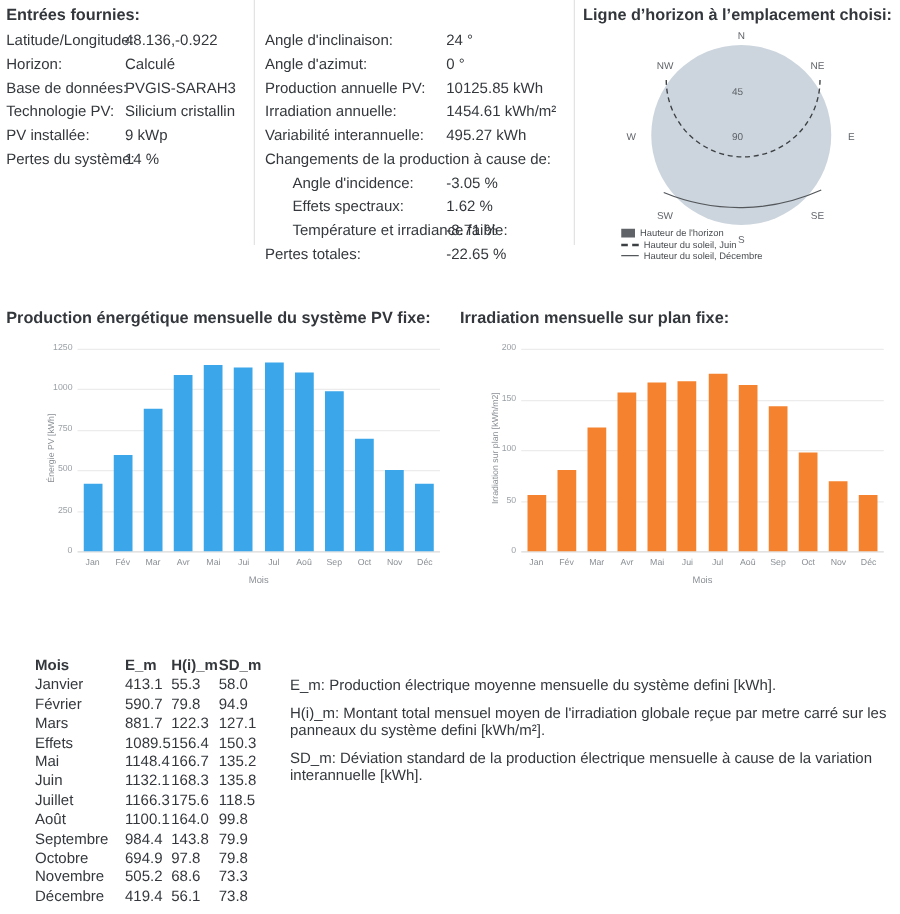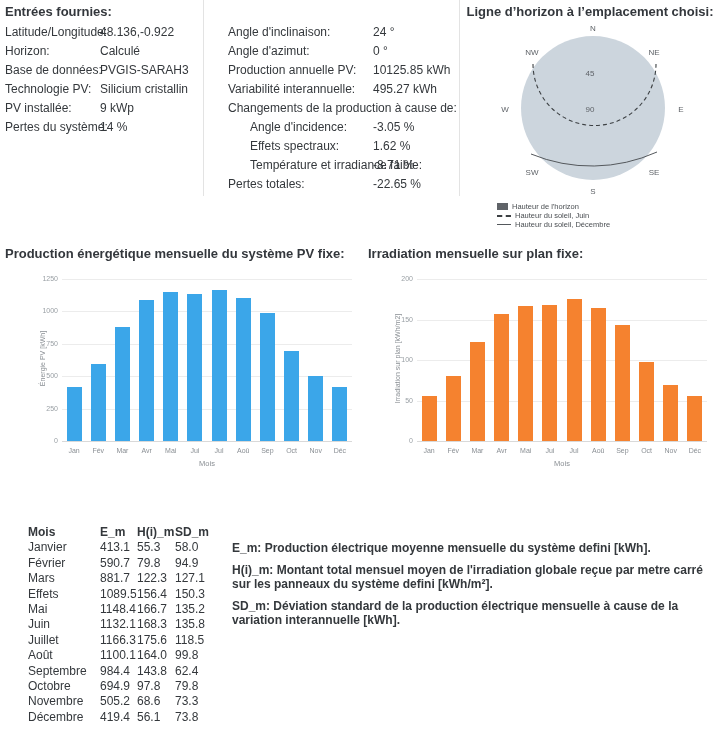--- a/index.html
+++ b/index.html
@@ -18,31 +18,31 @@
   .chart-box{position:absolute;width:330px;height:200px;}
   .gridline{position:absolute;height:1px;background:#ececec;}
   .baseline{position:absolute;height:1px;background:#d9d9d9;}
   .ytick{position:absolute;width:26px;text-align:right;font-size:7px;color:#9aa0a5;line-height:8px;}
   .bar{position:absolute;}
   .xtick{position:absolute;text-align:center;font-size:7px;color:#8a8f94;line-height:8px;}
   .axis-title-x{position:absolute;text-align:center;font-size:7.5px;color:#8a8f94;}
   .axis-title-y{position:absolute;width:140px;text-align:center;font-size:7px;color:#8a8f94;
                 transform:rotate(-90deg);}
   
-  .horizon-legend{position:absolute;font-size:7.5px;color:#4a4e52;margin-top:20px;}
+  .horizon-legend{position:absolute;font-size:7.5px;color:#4a4e52;}
   .hl-row{display:flex;align-items:center;height:9px;white-space:nowrap;}
   .hl-swatch{display:inline-block;margin-right:4px;}
   .hl-area{width:11px;height:7px;background:#5f6368;}
   .hl-dashed{width:14px;height:0;border-top:2px dashed #3c4043;}
   .hl-line{width:14px;height:0;border-top:1px solid #54585c;}
   
   .data-table{position:absolute;font-size:12px;}
   .t-row{display:grid;grid-template-columns:72px 37px 38px 42px;height:15.4px;line-height:15.4px;}
   .t-row.t-head{font-weight:bold;}
-  .defs{position:absolute;font-size:12px;color:#34383c;line-height:14.5px;font-weight:bold;}
+  .defs{position:absolute;font-size:12px;color:#34383c;line-height:14.5px;}
   .defs p{margin:0 0 7px 0;}
   svg text{font-family:"Liberation Sans", sans-serif;}
 </style>
 </head>
 <body>
 
 <div id="page">
 
   <div class="heading" style="left:5px;top:4px;">Entrées fournies:</div>
   <div class="kv-panel" id="inputs-panel" style="left:5px;top:23px;width:195px;--valx:95px;">
@@ -67,32 +67,36 @@
         <span class="kv-value">9 kWp</span>
       </div>
       <div class="kv-row">
         <span class="kv-label">Pertes du système:</span>
         <span class="kv-value">14 %</span>
       </div>
     </div>
 
   <div class="divider" style="left:203px;top:0;height:196px;"></div>
 
-  <div class="kv-panel" id="results-panel" style="left:228px;top:23px;width:245px;--valx:145px;">
+  <div class="kv-panel" id="results-panel" style="left:212px;top:23px;width:245px;--valx:145px;">
       <div class="kv-row">
         <span class="kv-label">Angle d'inclinaison:</span>
         <span class="kv-value">24 °</span>
       </div>
       <div class="kv-row">
         <span class="kv-label">Angle d'azimut:</span>
         <span class="kv-value">0 °</span>
       </div>
       <div class="kv-row">
         <span class="kv-label">Production annuelle PV:</span>
         <span class="kv-value">10125.85 kWh</span>
+      </div>
+      <div class="kv-row">
+        <span class="kv-label">Irradiation annuelle:</span>
+        <span class="kv-value">1454.61 kWh/m²</span>
       </div>
       <div class="kv-row">
         <span class="kv-label">Variabilité interannuelle:</span>
         <span class="kv-value">495.27 kWh</span>
       </div>
       <div class="kv-row">
         <span class="kv-label">Changements de la production à cause de:</span>
         <span class="kv-value"></span>
       </div>
       <div class="kv-row indent">
@@ -282,21 +286,21 @@
       <div class="t-row">
         <span>Août</span>
         <span>1100.1</span>
         <span>164.0</span>
         <span>99.8</span>
       </div>
       <div class="t-row">
         <span>Septembre</span>
         <span>984.4</span>
         <span>143.8</span>
-        <span>62.4</span>
+        <span>79.9</span>
       </div>
       <div class="t-row">
         <span>Octobre</span>
         <span>694.9</span>
         <span>97.8</span>
         <span>79.8</span>
       </div>
       <div class="t-row">
         <span>Novembre</span>
         <span>505.2</span>

